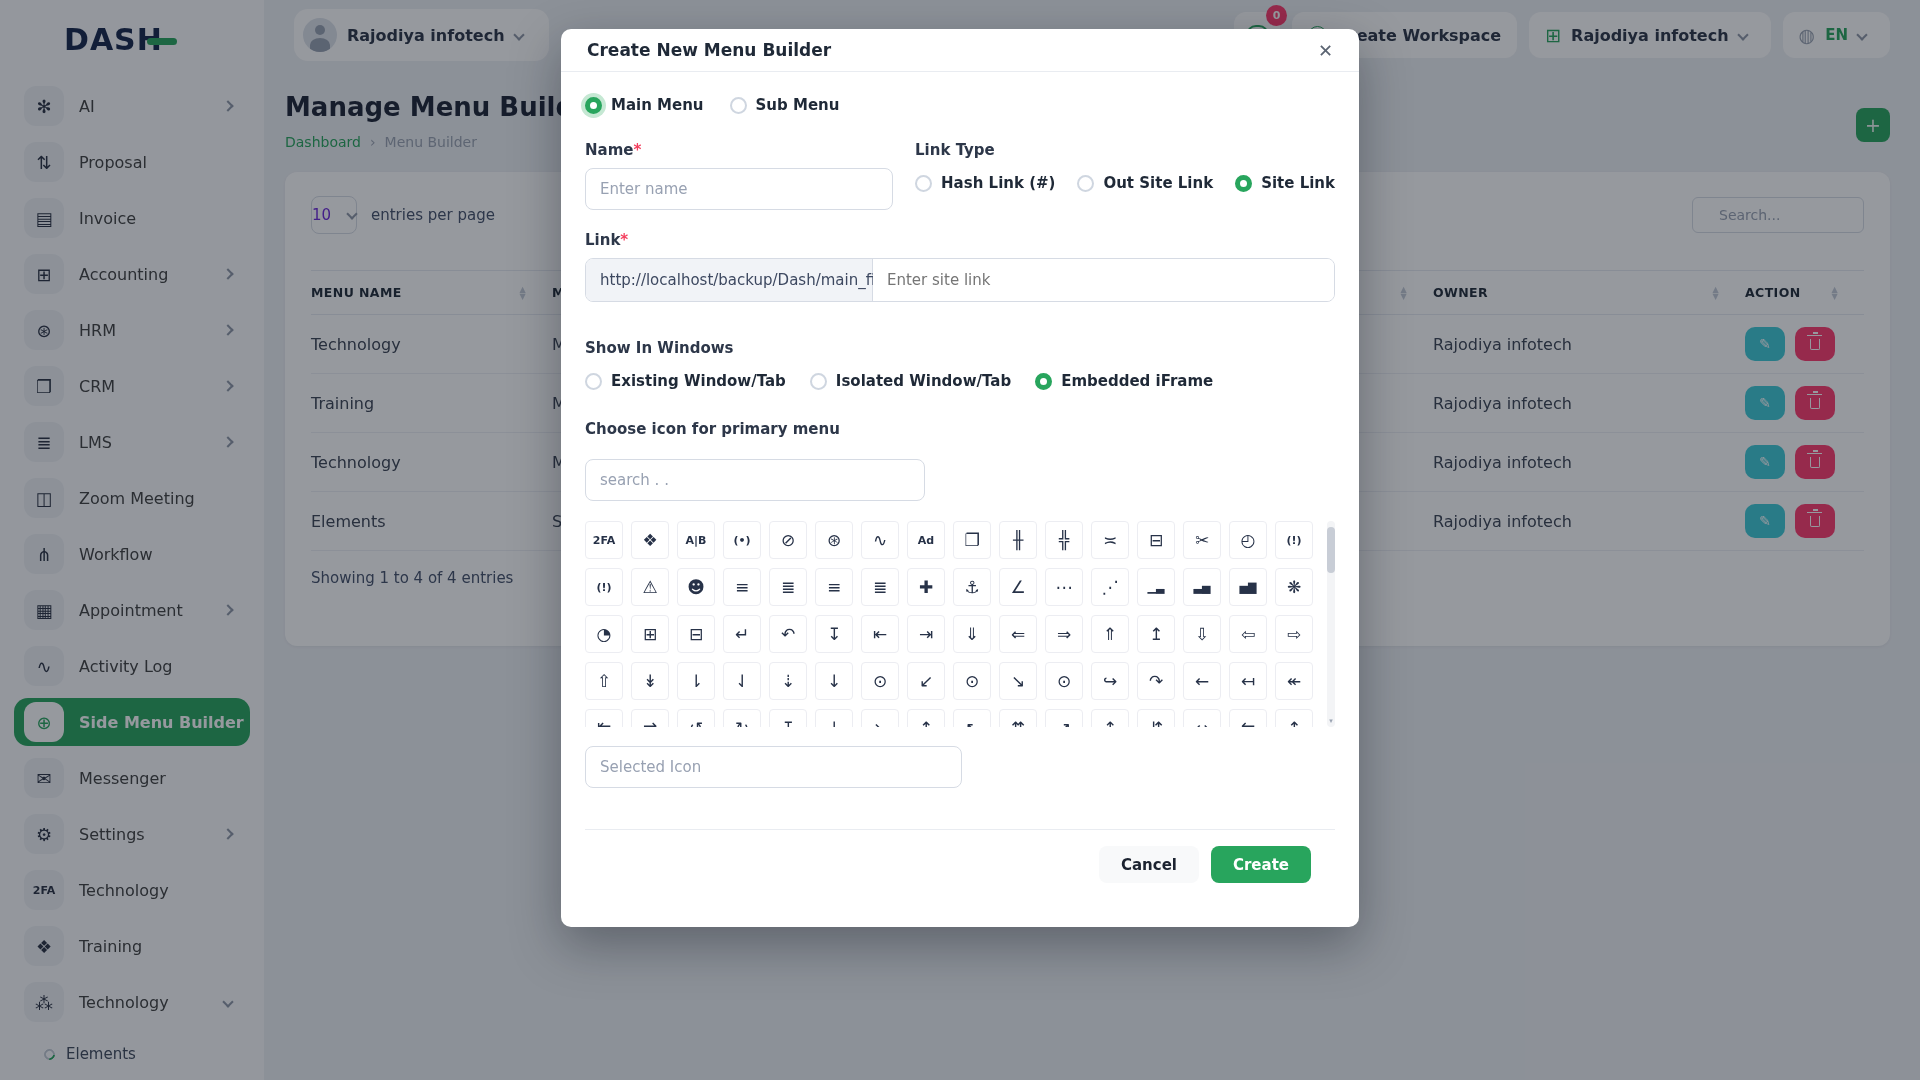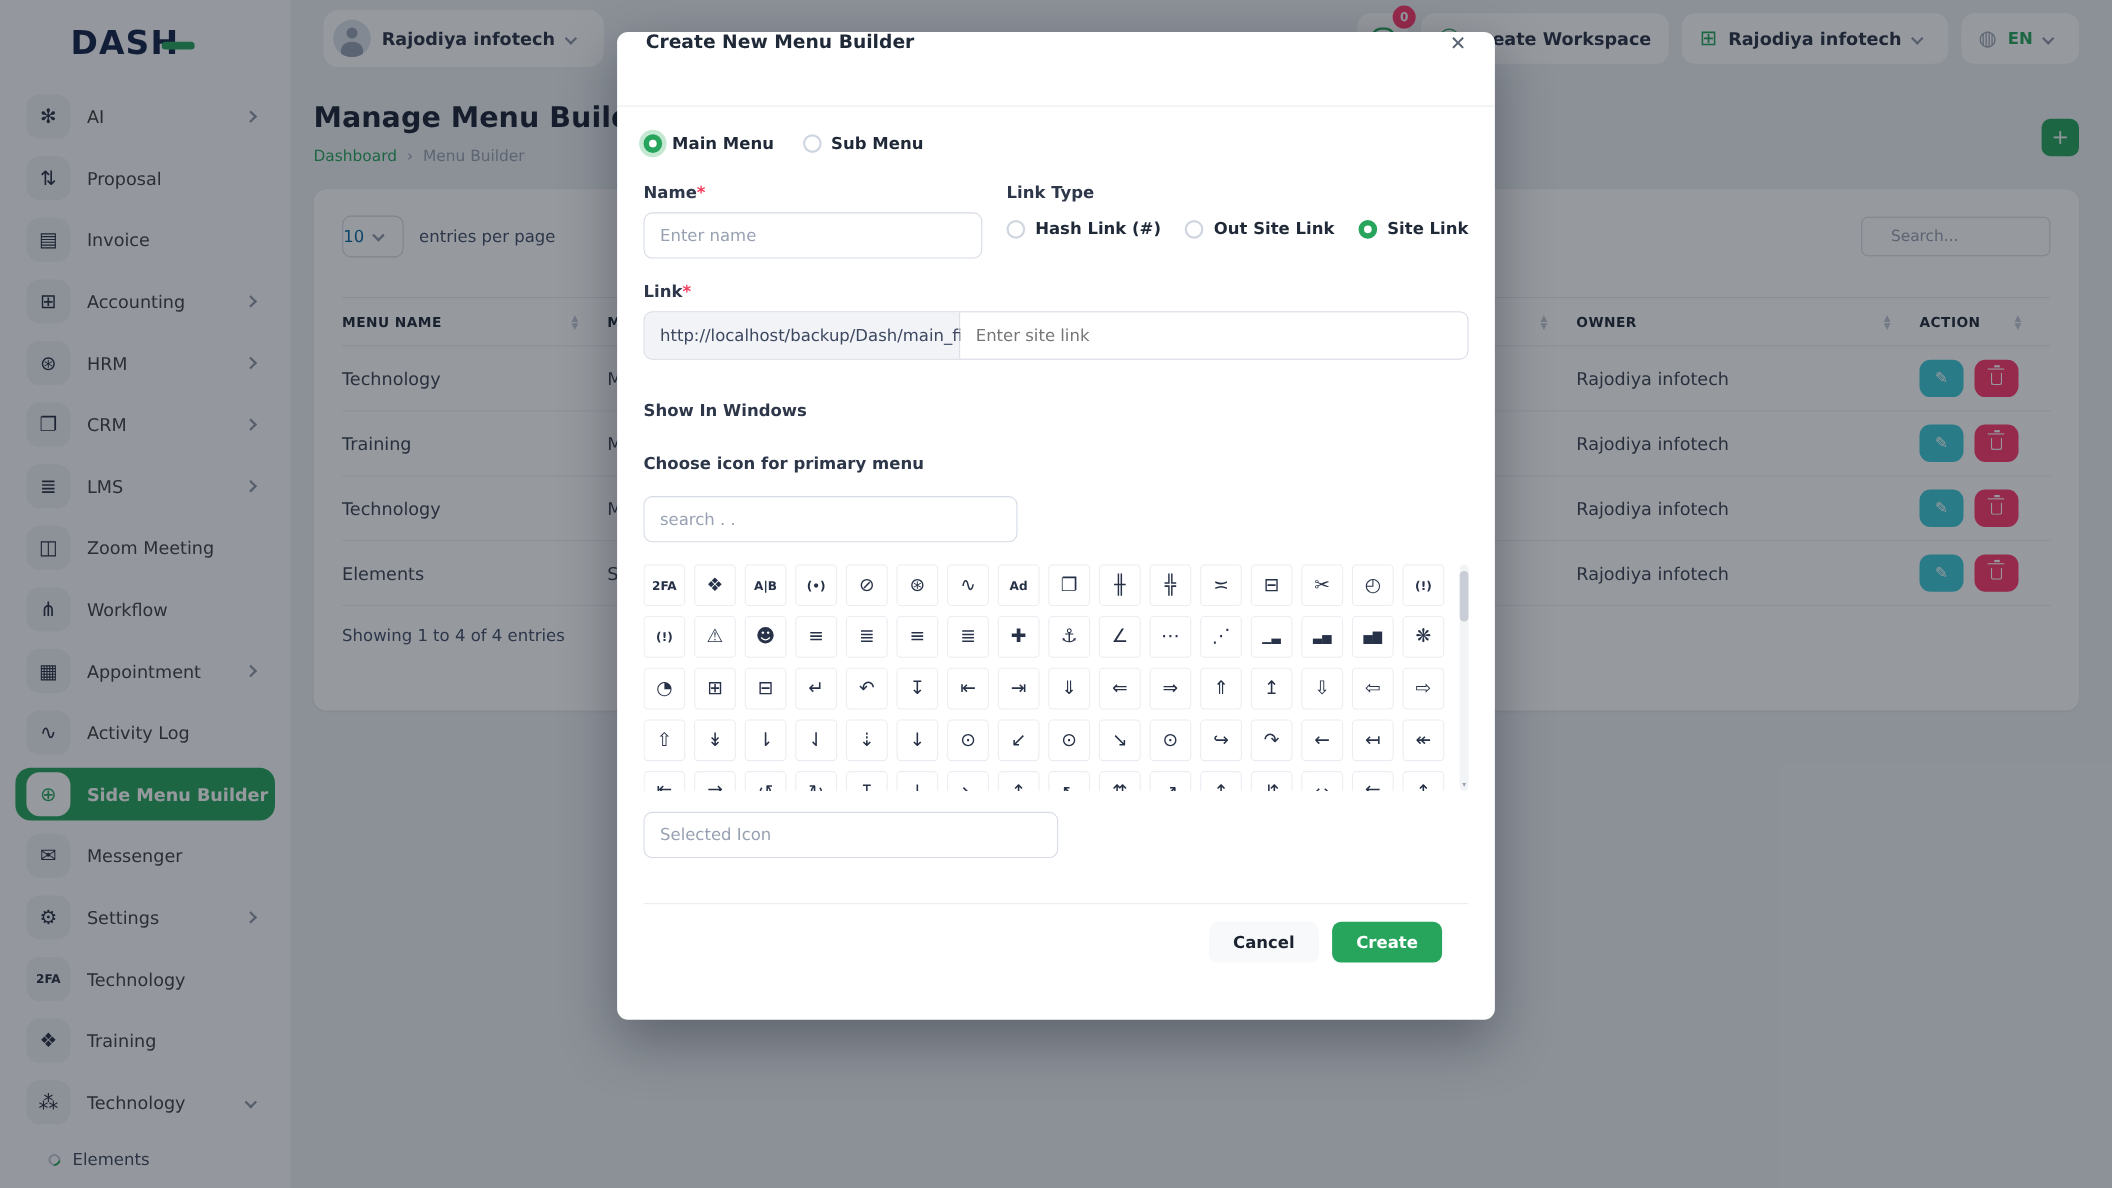--- a/index.html
+++ b/index.html
@@ -56,42 +56,42 @@
   .page-head{display:flex;justify-content:space-between;align-items:flex-start}
   .page-title{font-size:26px;font-weight:700;color:#1b2334}
   .breadcrumb{margin-top:12px;font-size:14px;display:flex;gap:9px;align-items:flex-end}
   .breadcrumb .bc-home{color:var(--accent)}
   .breadcrumb .sep{color:#9aa3b2}
   .breadcrumb .bc-cur{color:#9aa3b2}
   .add-btn{width:34px;height:34px;margin-top:16px;border-radius:8px;background:var(--accent);color:#eef6f1;font-size:19px;display:flex;align-items:center;justify-content:center;cursor:pointer}
   .card{margin-top:22px;background:#fff;border-radius:12px;height:474px;padding:24px 26px;box-shadow:0 1px 3px rgba(20,30,50,.06);position:relative}
   .card-top{display:flex;justify-content:space-between;align-items:center}
   .entries{display:flex;align-items:center;gap:14px}
-  .select-box{width:56px;height:38px;border:1px solid var(--input-border);border-radius:8px;display:flex;align-items:center;justify-content:flex-start;gap:9px;font-size:15px;color:#0369a1;cursor:pointer}
+  .select-box{width:46px;height:38px;border:1px solid var(--input-border);border-radius:8px;display:flex;align-items:center;justify-content:space-between;gap:9px;font-size:15px;color:#6d28d9;cursor:pointer}
   .entries .etext{font-size:15px;color:#44506a}
   .search-input{width:172px;height:36px;border:1px solid var(--input-border);border-radius:6px;padding:0 26px;font-size:14px;color:var(--text);background:#fff;font-family:"DejaVu Sans",sans-serif}
   table.grid{margin-top:36px;width:100%;border-collapse:collapse;table-layout:fixed}
   table.grid th{height:44px;text-align:right;font-size:12.5px;letter-spacing:.4px;color:#1f2937;border-top:1px solid #e7eaf1;border-bottom:1px solid #e7eaf1;font-weight:700}
   table.grid td{height:59px;font-size:16px;color:#3c4454;border-bottom:1px solid #edeff4}
   .th-in{display:flex;align-items:center;justify-content:space-between;padding-right:26px}
   .sort{display:flex;flex-direction:column;line-height:7px;font-size:8px;color:#c2c9d6;cursor:pointer}
   .actions{display:flex;gap:10px}
   .act-btn{width:40px;height:34px;border-radius:10px;display:flex;align-items:center;justify-content:center;cursor:pointer}
   .act-edit{background:var(--teal)}
   .act-del{background:var(--crimson)}
   .pencil{color:#fff;font-size:14px}
   .trash{position:relative;width:10px;height:11px;border:1.5px solid #fff;border-top:none;border-radius:0 0 2px 2px}
   .trash::before{content:"";position:absolute;left:-4px;top:-4px;width:15px;height:1.5px;background:#fff}
   .trash::after{content:"";position:absolute;left:2px;top:-7px;width:5px;height:2px;background:#fff}
   .table-foot{margin-top:18px;font-size:15px;color:#44506a}
 
   
   .overlay{position:absolute;inset:0;background:rgba(17,23,34,.44);z-index:40}
   .modal{position:absolute;left:561px;top:29px;width:798px;height:898px;background:#fff;border-radius:10px;z-index:50;box-shadow:0 18px 50px rgba(10,15,25,.35)}
-  .m-head{height:68px;display:flex;align-items:flex-start;justify-content:space-between;padding:0 26px;border-bottom:1px solid #e9ecf1}
+  .m-head{height:43px;display:flex;align-items:center;justify-content:space-between;padding:0 26px;border-bottom:1px solid #e9ecf1}
   .m-title{font-size:17px;font-weight:700;color:#1f2937}
   .m-close{font-size:18px;color:#5b6472;cursor:pointer}
   .m-body{padding:24px 24px 0}
   .radio-row{display:flex;align-items:center;gap:26px}
   .radio-item{display:flex;align-items:center;gap:9px;cursor:pointer}
   .radio{width:17px;height:17px;border-radius:50%;border:2px solid #cfd6e0;background:#fff;flex:0 0 auto}
   .radio.checked{border:5px solid var(--accent)}
   .radio.glow{box-shadow:0 0 0 4px var(--accent-soft)}
   .radio-item .rlbl{font-size:15px;font-weight:600;color:#1f2937;white-space:nowrap}
   .form-label{font-size:15px;font-weight:600;color:#2d3749}
@@ -425,20 +425,34 @@
           <span>Link</span><span class="req">*</span>
         </span>
         <div class="link-group">
           <div class="link-prefix">http://localhost/backup/Dash/main_file/</div>
           <input type="text" placeholder="Enter site link" style="">
         </div>
       </div>
 
       <div class="show-sec">
         <span class="form-label">Show In Windows</span>
+        <div class="radio-row">
+            <div class="radio-item">
+              <span class="radio"></span>
+              <span class="rlbl">Existing Window/Tab</span>
+            </div>
+            <div class="radio-item">
+              <span class="radio"></span>
+              <span class="rlbl">Isolated Window/Tab</span>
+            </div>
+            <div class="radio-item">
+              <span class="radio checked"></span>
+              <span class="rlbl">Embedded iFrame</span>
+            </div>
+          </div>
       </div>
 
       <div class="icon-sec">
         <div class="form-label">Choose icon for primary menu</div>
         <input class="t-input srch" type="text" placeholder="search . ." style="">
         <div class="icon-grid-wrap">
           <div class="icon-grid">
               <div class="tile-i sm">2FA</div>
               <div class="tile-i">❖</div>
               <div class="tile-i sm">A|B</div>

